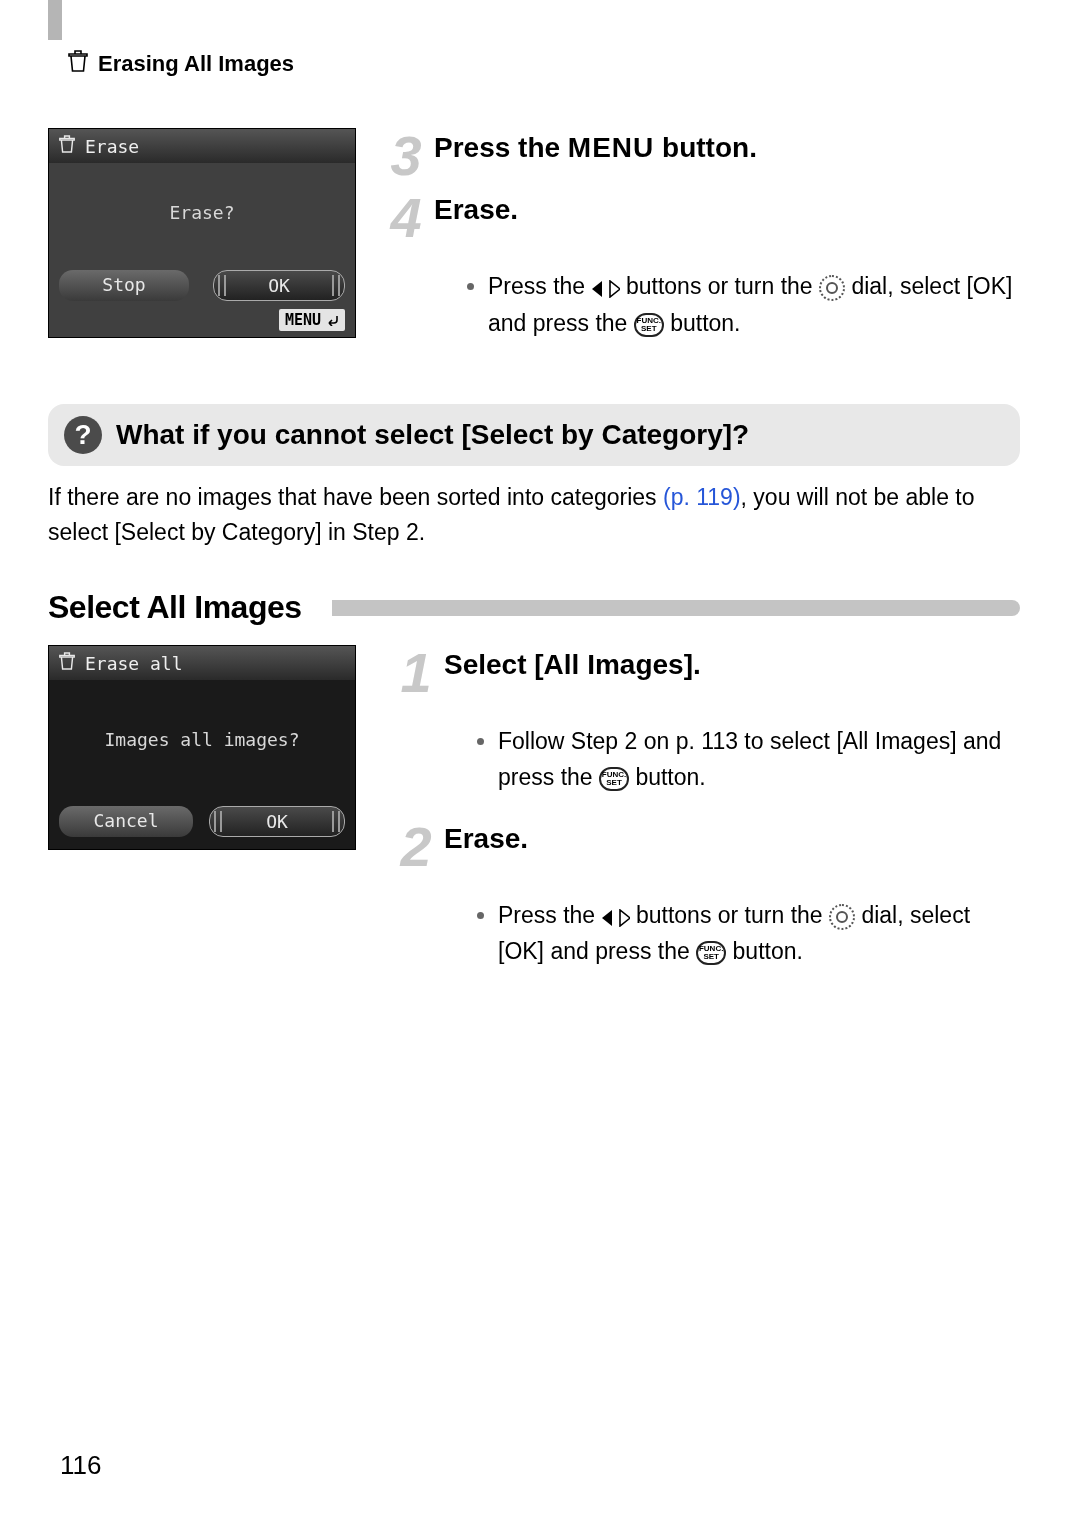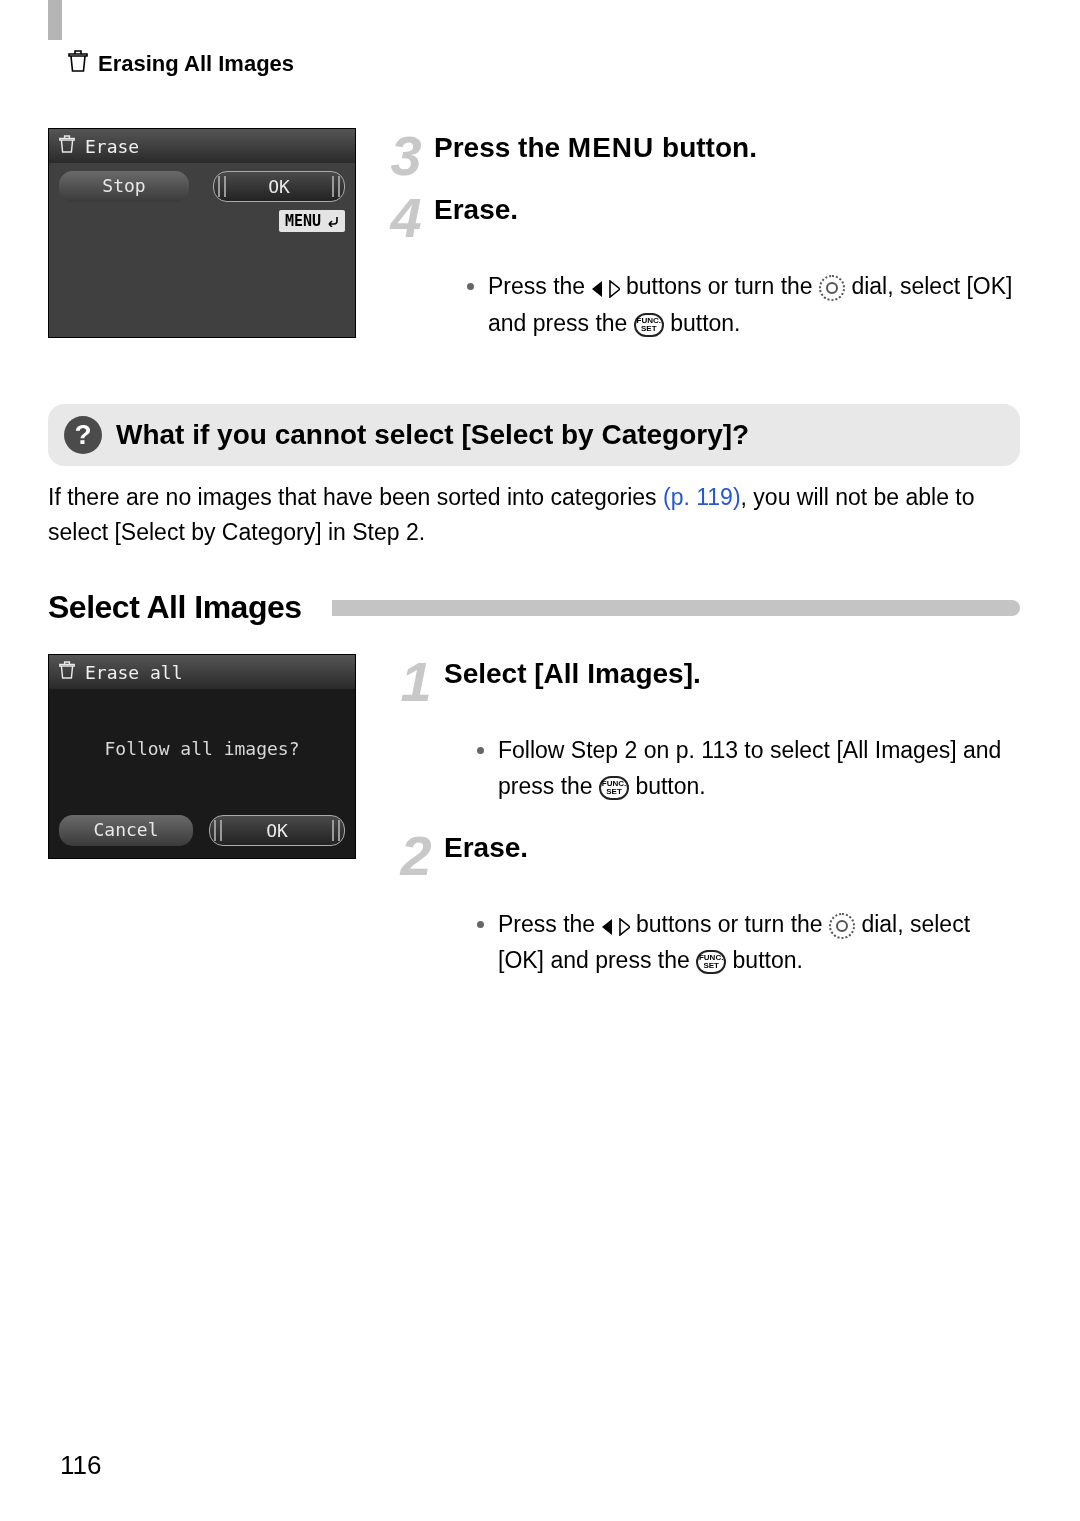--- a/index.html
+++ b/index.html
@@ -210,21 +210,21 @@
     font-size:23px;
     line-height:1.5;
     margin-top:14px;
     margin-bottom: 40px;
   }
   .link { color:#2656d8; }
   .section-title-row {
     display:flex;
     align-items:center;
     gap:18px;
-    margin-bottom: 28px;
+    margin-bottom: 19px;
   }
   .section-title {
     font-size:32px;
     font-weight:900;
     letter-spacing: -0.5px;
     padding-right:12px;
   }
   .section-bar {
     flex:1;
     height:16px;
@@ -291,20 +291,21 @@
   <div class="row1">
     <div class="lcd1">
       <div class="title-row">
         <span>
           <svg width="16" height="18" viewBox="0 0 20 22">
               <path d="M3 6h14l-1.5 15h-11z M1 4h18v2H1z M7 1h6v3H7z" fill="none" stroke="#e8e8e8" stroke-width="1.8"></path>
             </svg>
         </span>
         <span>Erase</span>
       </div>
+      <div class="body">Erase?</div>
       <div class="btnrow">
         <div class="lcd-btn">Stop</div>
         <div class="lcd-btn ok">OK</div>
       </div>
       <div class="menu-tag">
         <span class="menu-box">
           <span>MENU</span>
           <svg width="14" height="12" viewBox="0 0 14 12">
               <path d="M12 2v4a3 3 0 0 1-3 3H4m0 0l3-3m-3 3l3 3" fill="none" stroke="#000" stroke-width="1.6"></path>
             </svg>
@@ -355,21 +356,21 @@
   <div class="row2">
     <div class="lcd2">
       <div class="title-row">
         <span>
           <svg width="16" height="18" viewBox="0 0 20 22">
               <path d="M3 6h14l-1.5 15h-11z M1 4h18v2H1z M7 1h6v3H7z" fill="none" stroke="#e8e8e8" stroke-width="1.8"></path>
             </svg>
         </span>
         <span>Erase all</span>
       </div>
-      <div class="body">Follow all images?</div>
+      <div class="body">Images all images?</div>
       <div class="btnrow">
         <div class="lcd-btn">Cancel</div>
         <div class="lcd-btn ok">OK</div>
       </div>
     </div>
 
     <div class="step-col">
       <div class="step">
         <div class="step-num">1</div>
         <div class="step-title">Select [All Images].</div>

